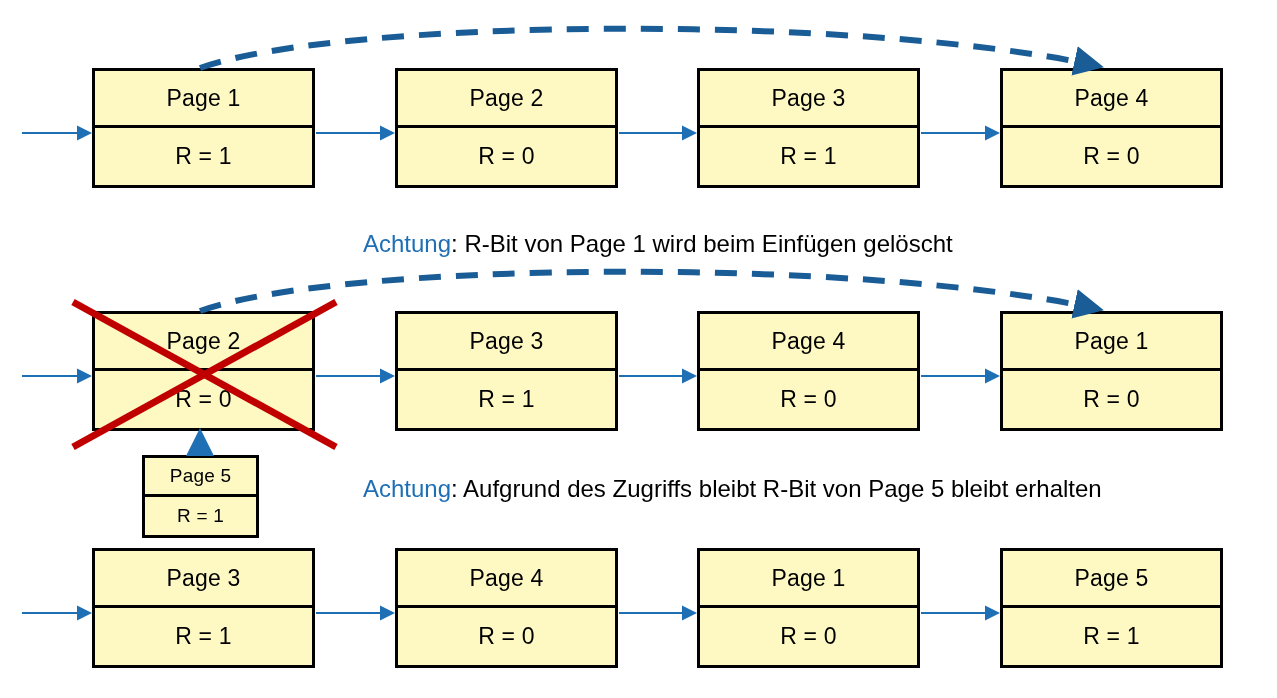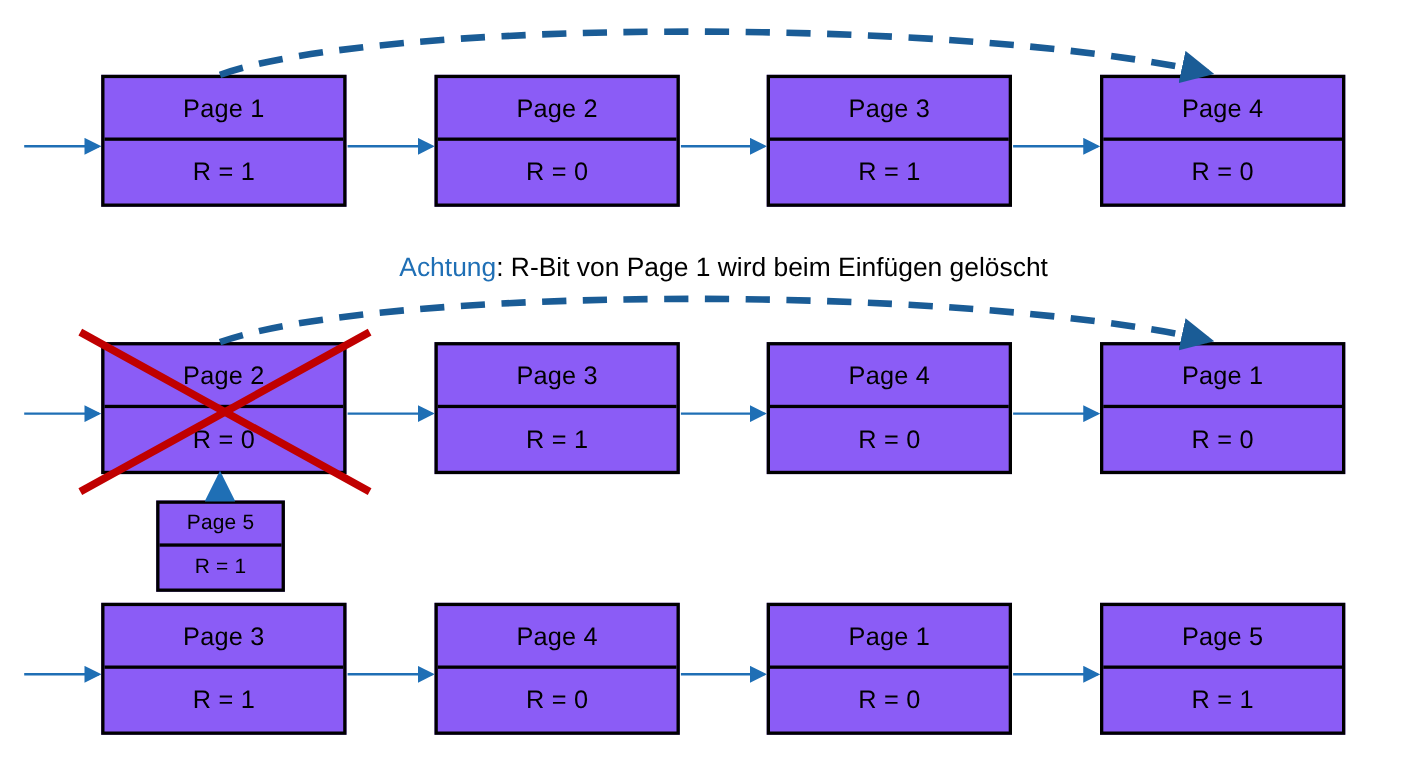--- a/index.html
+++ b/index.html
@@ -15,21 +15,21 @@
     width: 1277px;
     height: 698px;
     background: #ffffff;
     overflow: hidden;
   }
   
   .page-box {
     position: absolute;
     box-sizing: border-box;
     border: 3px solid #000000;
-    background: #8b5cf6;
+    background: #fef9c3;
     display: flex;
     flex-direction: column;
   }
   .page-box .cell {
     box-sizing: border-box;
     flex: 1 1 50%;
     display: flex;
     align-items: center;
     justify-content: center;
     font-size: 23px;
@@ -121,20 +121,23 @@
   <div class="page-box" style="left:1000px; top:311px; width:223px; height:120px;">
     <div class="cell top">Page 1</div>
     <div class="cell bottom">R = 0</div>
   </div>
 
   <div class="page-box small" style="left:142px; top:455px; width:117px; height:83px;">
     <div class="cell top">Page 5</div>
     <div class="cell bottom">R = 1</div>
   </div>
 
+  <div class="caption" style="left:363px; top:457px;">
+    <span class="kw">Achtung</span><span>: Aufgrund des Zugriffs bleibt R-Bit von Page 5 bleibt erhalten</span>
+  </div>
 
   <div class="page-box" style="left:92px; top:548px; width:223px; height:120px;">
     <div class="cell top">Page 3</div>
     <div class="cell bottom">R = 1</div>
   </div>
 
   <div class="page-box" style="left:395px; top:548px; width:223px; height:120px;">
     <div class="cell top">Page 4</div>
     <div class="cell bottom">R = 0</div>
   </div>

